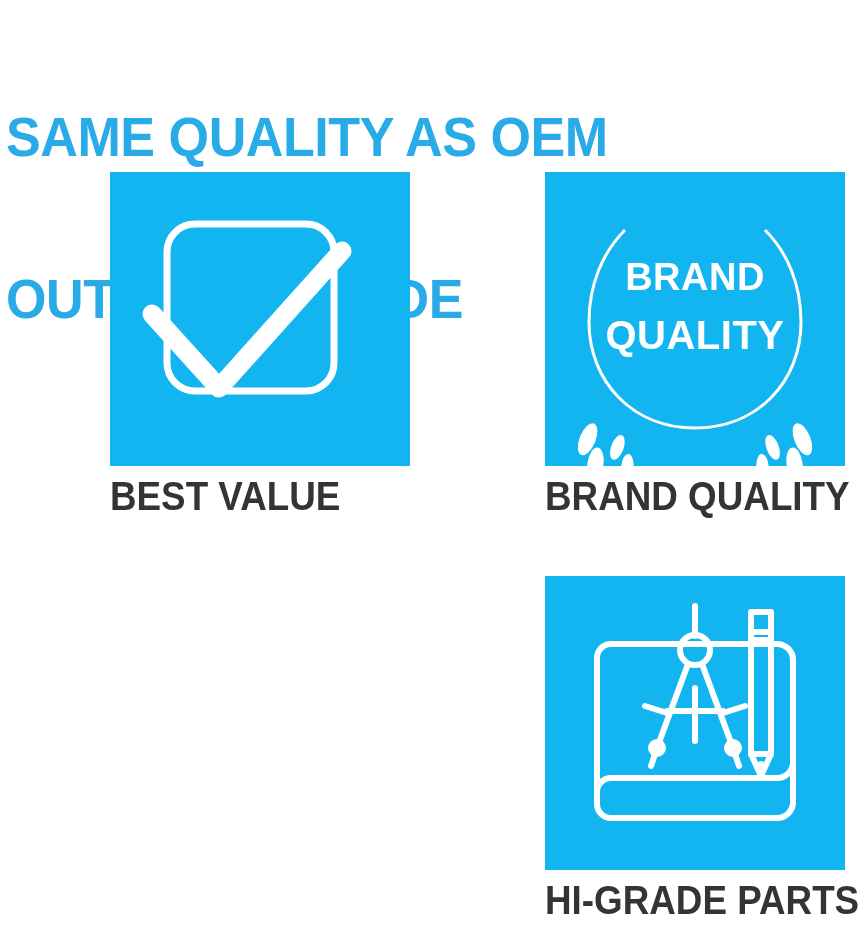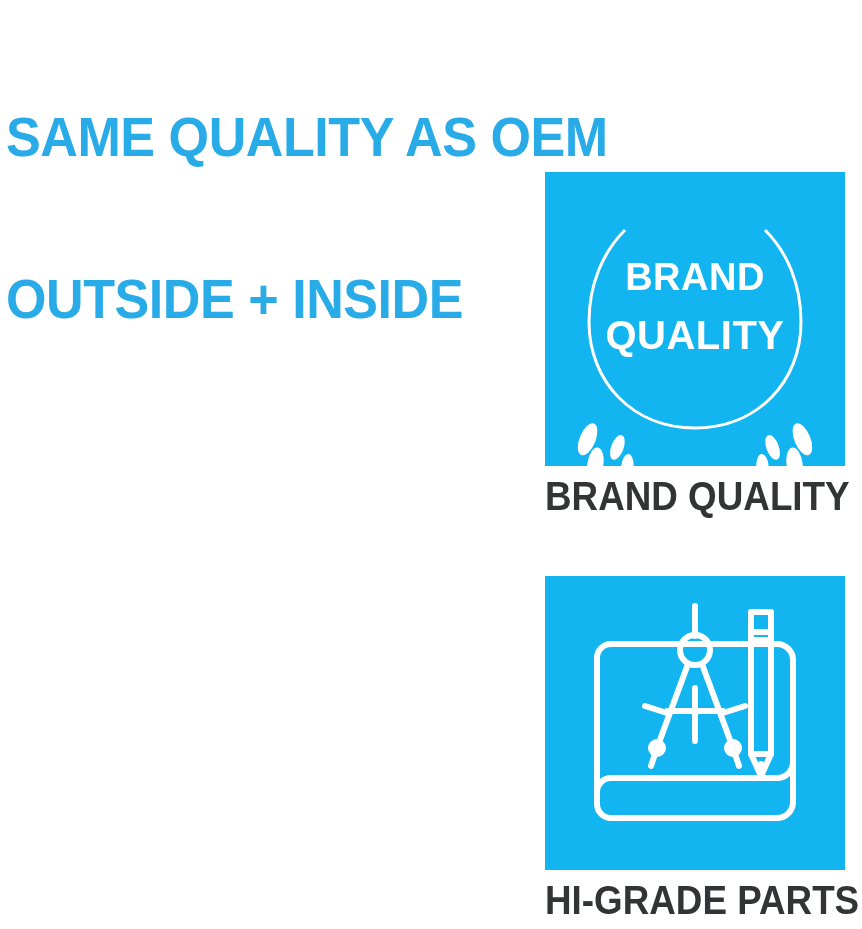--- a/index.html
+++ b/index.html
@@ -101,20 +101,31 @@
 
 <div class="headline">
   <span class="headline-line">SAME QUALITY AS OEM</span>
   <span class="headline-line">OUTSIDE + INSIDE</span>
 </div>
 
 <div class="feature-grid">
 
   <div class="feature-row">
 
+    <div class="feature-cell col-0">
+      <div class="tile">
+        <svg viewBox="0 0 300 294" aria-hidden="true">
+
+          <rect x="57" y="52" width="167" height="167" rx="28" ry="28" fill="none" stroke="#ffffff" stroke-width="7"></rect>
+
+          <path d="M14 86 L81 160 L204 23" fill="none" stroke="#ffffff" stroke-width="19" stroke-linecap="round" stroke-linejoin="round" transform="translate(28,56)"></path>
+        </svg>
+      </div>
+      <div class="feature-label">BEST VALUE</div>
+    </div>
 
     <div class="feature-cell col-1">
       <div class="tile">
         <svg viewBox="0 0 300 294" aria-hidden="true">
           <g fill="#ffffff">
 
             <path d="M150 256 C 88 256 44 210 44 150 C 44 112 58 80 80 58" fill="none" stroke="#ffffff" stroke-width="3"></path>
 
             <g id="wreath-left">
               <g transform="translate(150,256) rotate(96)">

